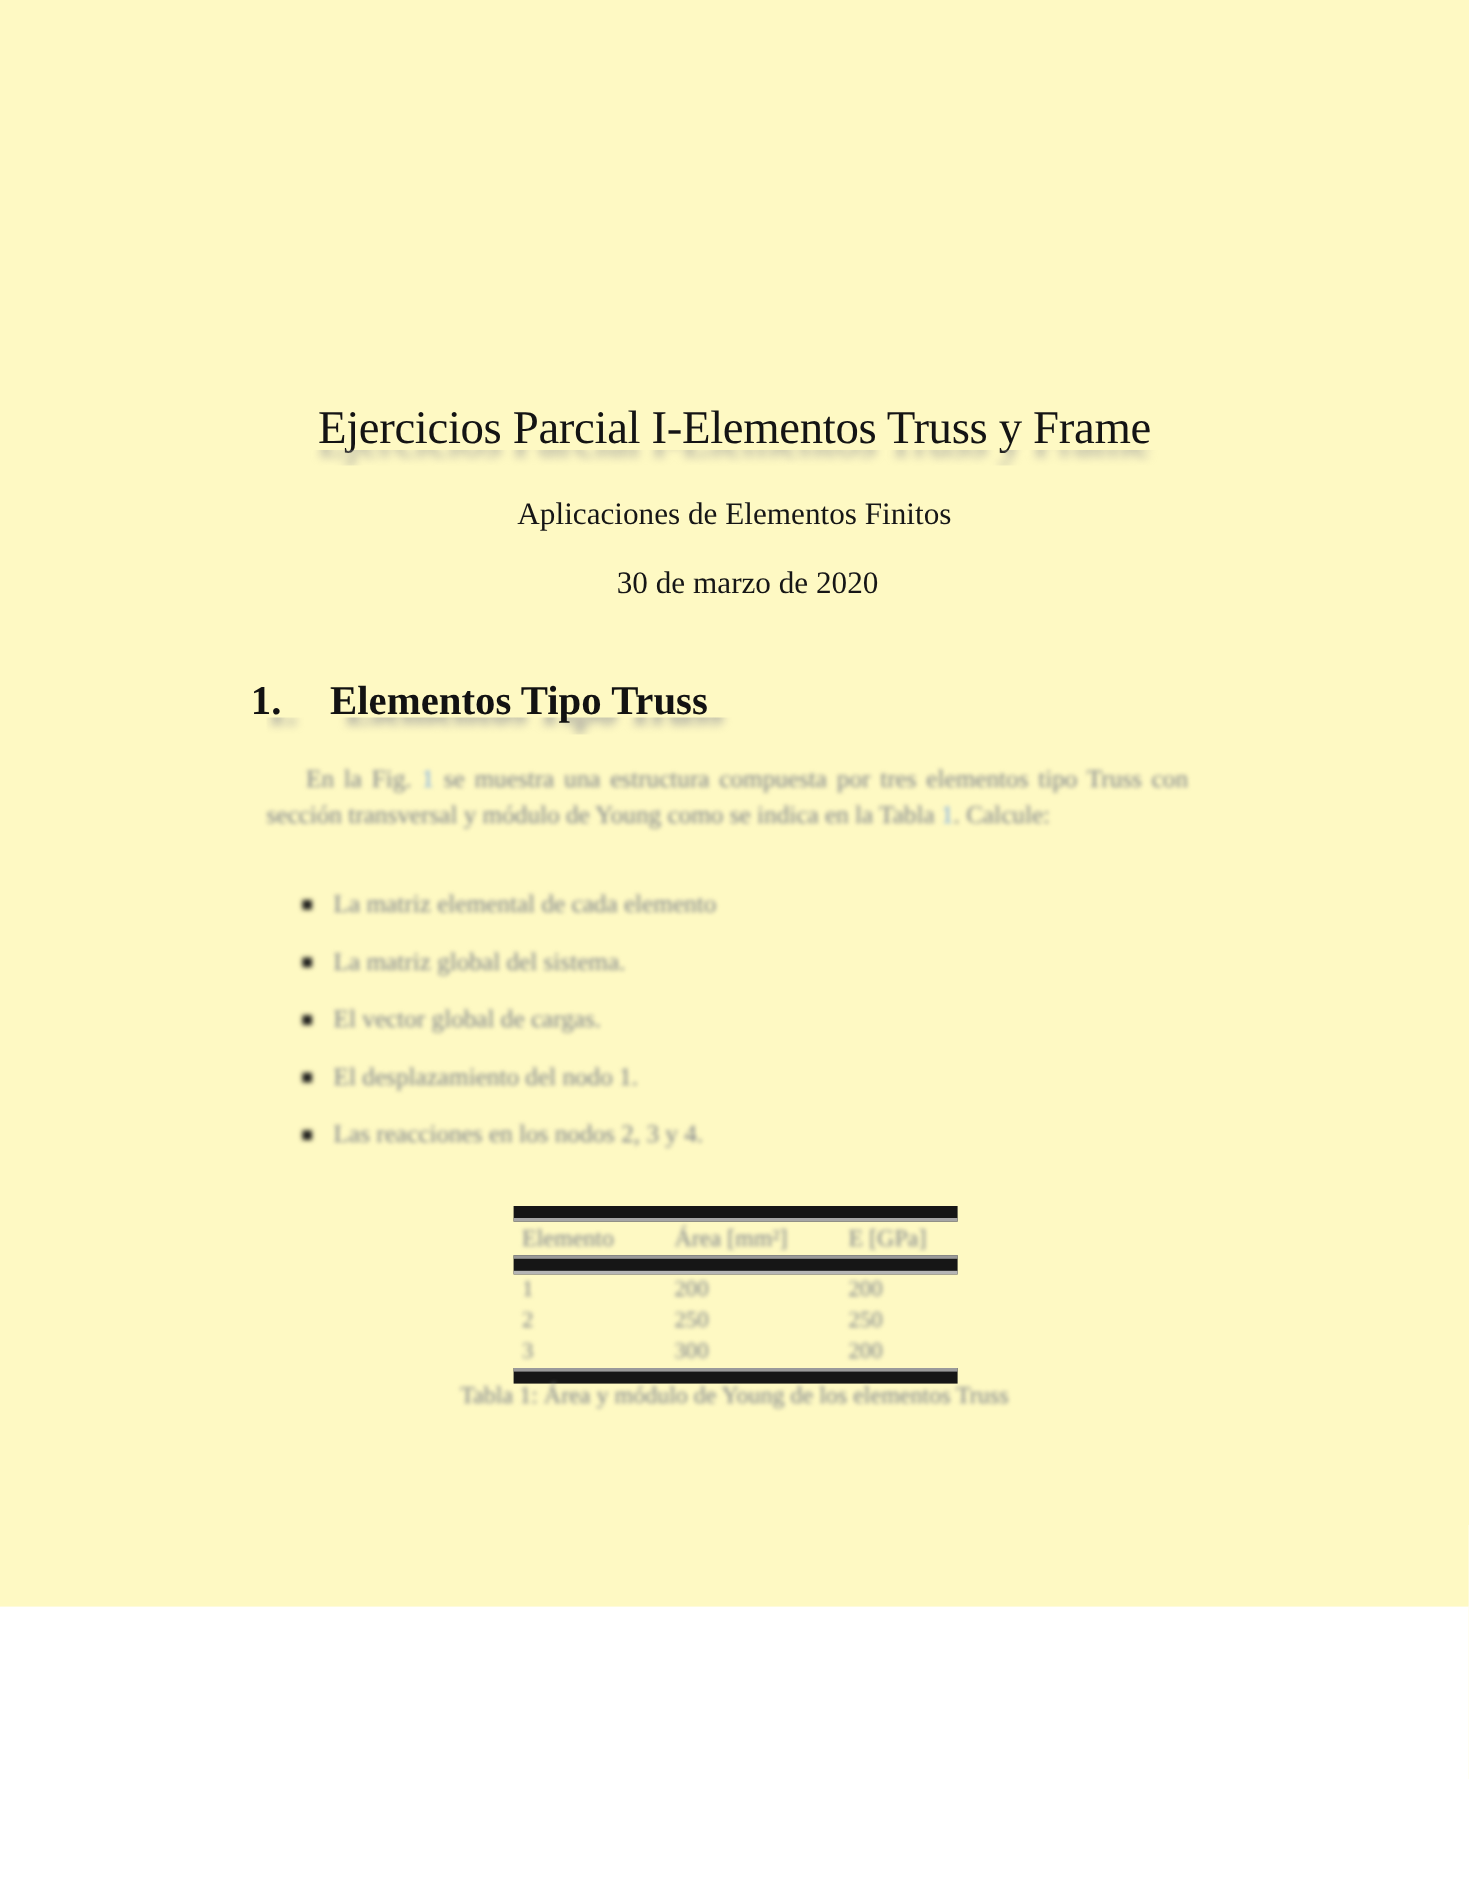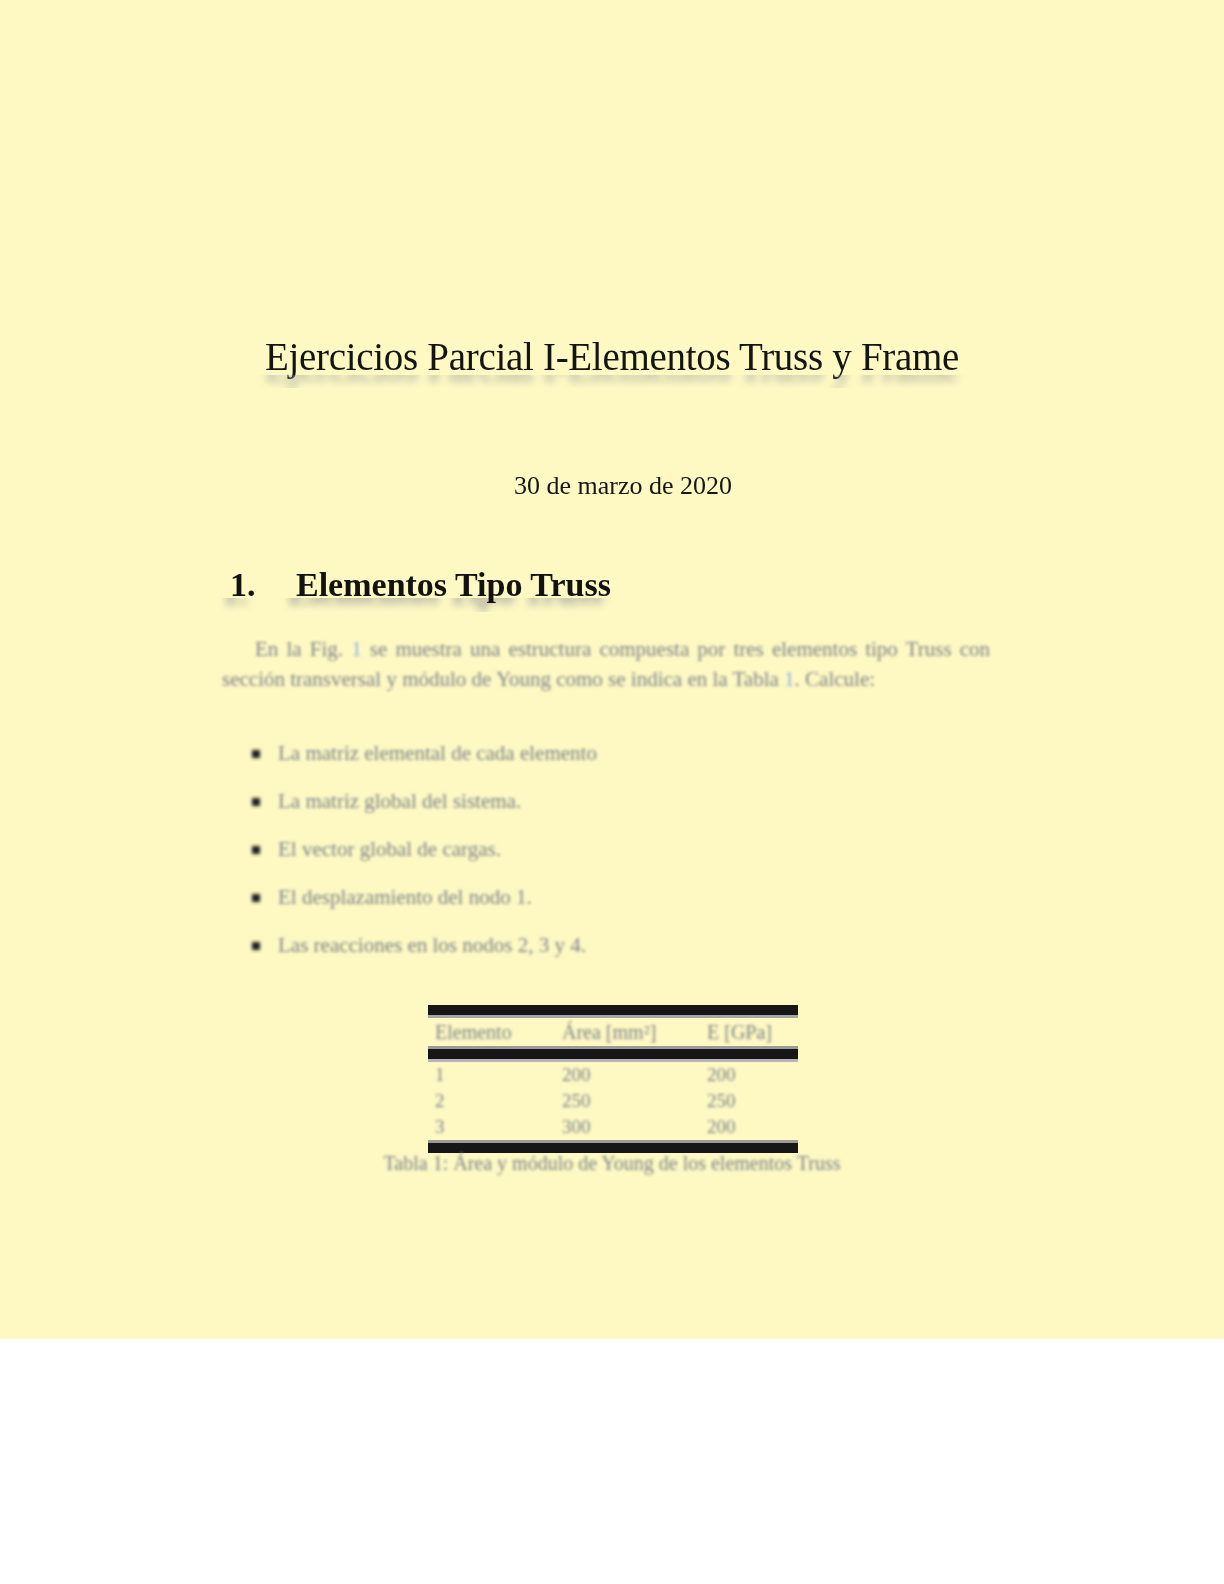--- a/index.html
+++ b/index.html
@@ -19,21 +19,21 @@
   }
   .subtitle{
     position:absolute;top:414px;left:0;width:100%;
     text-align:center;font-size:26px;color:#161616;
   }
   .date{
     position:absolute;top:471px;left:0;width:100%;
     text-align:center;font-size:26px;color:#161616;padding-left:11px;
   }
   .heading{
-    position:absolute;top:566px;left:230px;
+    position:absolute;top:566px;left:209px;
     font-size:34px;font-weight:bold;color:#121212;white-space:nowrap;z-index:2;
   }
   .hnum{display:inline-block;width:66px;}
   
   .echo-wrap{position:absolute;overflow:hidden;z-index:1;}
   .echo-wrap .echo-text{
     filter:blur(4px);color:#9b9b9b;white-space:nowrap;
   }
   .title-echo{top:375px;left:0;width:100%;height:13px;}
   .title-echo .echo-text{font-size:39px;letter-spacing:-0.3px;text-align:center;transform:translateY(-30px);}
@@ -87,20 +87,21 @@
 <div class="page">
 
   <div class="echo-wrap title-echo">
     <div class="echo-text">Ejercicios Parcial I-Elementos Truss y Frame</div>
   </div>
   <div class="echo-wrap heading-echo">
     <div class="echo-text"><span class="hnum">1.</span><span>Elementos Tipo Truss</span></div>
   </div>
 
   <div class="title">Ejercicios Parcial I-Elementos Truss y Frame</div>
+  <div class="subtitle">Aplicaciones de Elementos Finitos</div>
   <div class="date">30 de marzo de 2020</div>
 
   <div class="heading">
     <span class="hnum">1.</span><span>Elementos Tipo Truss</span>
   </div>
 
   <p class="para fz">
     <span>En la Fig. </span><a class="ref">1</a><span> se muestra una estructura compuesta por tres elementos tipo Truss con sección transversal y módulo de Young como se indica en la Tabla </span><a class="ref">1</a><span>. Calcule:</span>
   </p>
 

